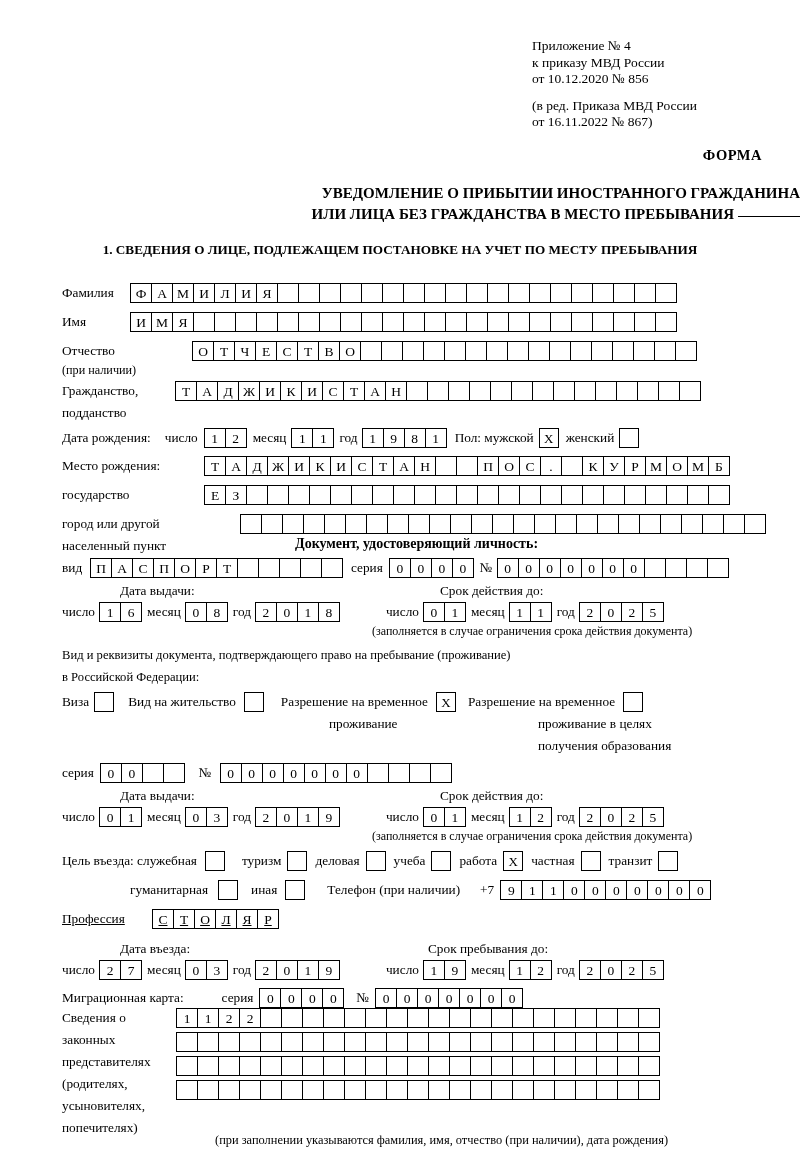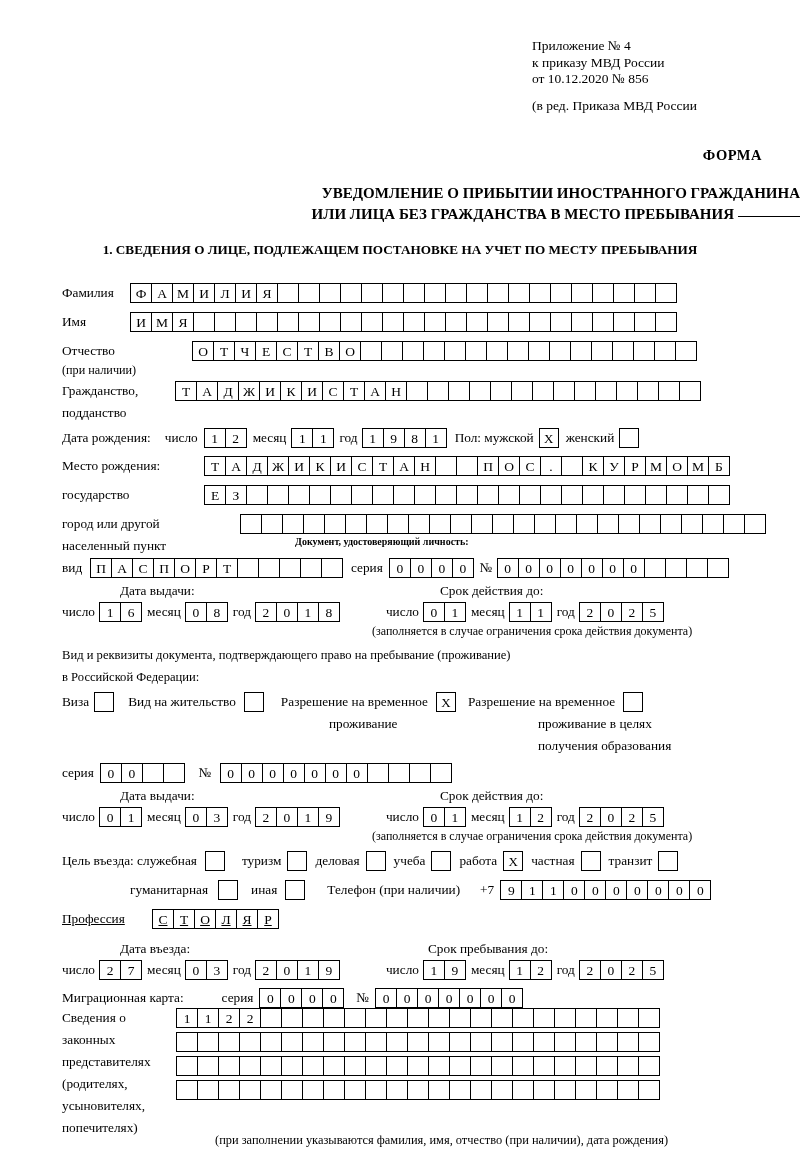--- a/index.html
+++ b/index.html
@@ -107,20 +107,21 @@
 </head>
 <body>
 
 <div class="page">
 
   <div class="hdr">
     <div>Приложение № 4</div>
     <div>к приказу МВД России</div>
     <div>от 10.12.2020 № 856</div>
     <div class="blk2">(в ред. Приказа МВД России</div>
+    <div>от 16.11.2022 № 867)</div>
   </div>
   <div class="forma">ФОРМА</div>
 
   <div class="title">
     <div>УВЕДОМЛЕНИЕ О ПРИБЫТИИ ИНОСТРАННОГО ГРАЖДАНИНА</div>
     <div><span>ИЛИ ЛИЦА БЕЗ ГРАЖДАНСТВА В МЕСТО ПРЕБЫВАНИЯ</span><span class="u-line"></span></div>
   </div>
 
   <div class="sect1">1. СВЕДЕНИЯ О ЛИЦЕ, ПОДЛЕЖАЩЕМ ПОСТАНОВКЕ НА УЧЕТ ПО МЕСТУ ПРЕБЫВАНИЯ</div>
 
@@ -367,21 +368,21 @@
         <span class="bx"></span>
         <span class="bx"></span>
         <span class="bx"></span>
         <span class="bx"></span>
       </span>
   </div>
   <div class="row" style="top:538px; left:62px;">
     <span class="lbl">населенный пункт</span>
   </div>
 
-  <div class="row bold" style="top:536px; left:295px; font-size:10px;">Документ, удостоверяющий личность:</div>
+  <div class="row bold" style="top:536px; left:295px; font-size:14px;">Документ, удостоверяющий личность:</div>
 
   <div class="row" style="top:558px; left:62px;">
     <span class="lbl" style="width:28px; display:inline-block;">вид</span>
     <span class="boxes" id="doc-kind">
         <span class="bx">П</span>
         <span class="bx">А</span>
         <span class="bx">С</span>
         <span class="bx">П</span>
         <span class="bx">О</span>
         <span class="bx">Р</span>

